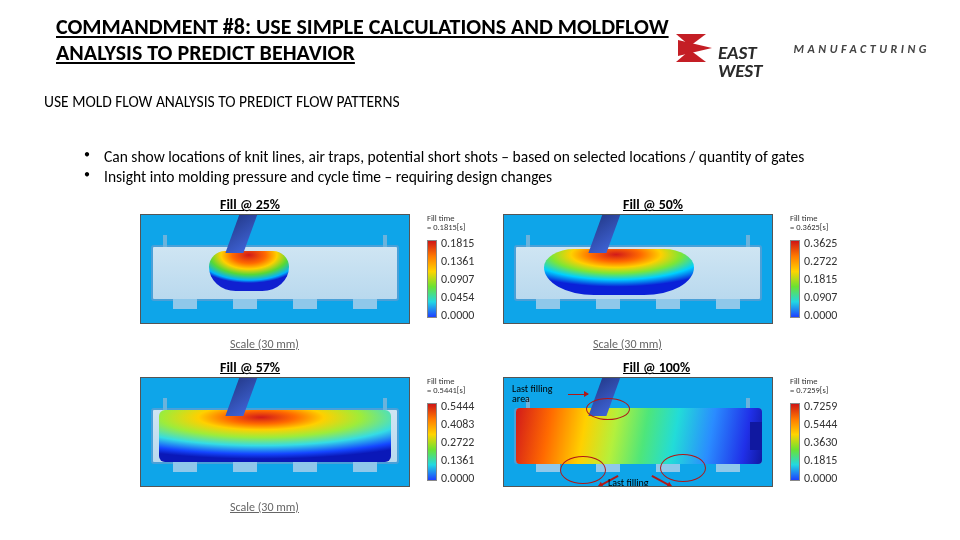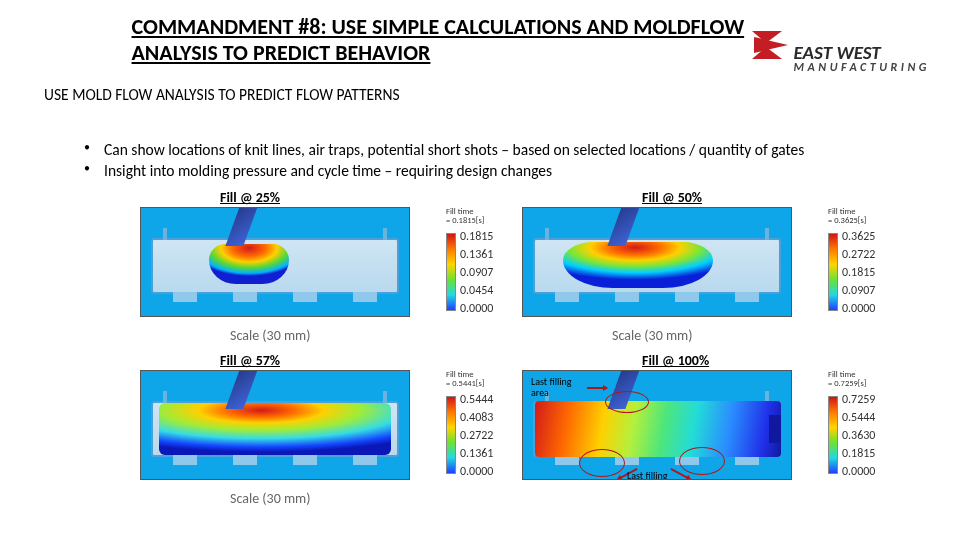--- a/index.html
+++ b/index.html
@@ -29,21 +29,21 @@
     align-items: center;
     margin-top: 2px;
   }
   .logo-arrow {
     width: 36px; height: 40px;
     position: relative;
     margin-right: 6px;
   }
   .logo-text {
     display: flex;
-    flex-direction: column;
+    flex-direction: row;
     line-height: 0.95;
     margin-top: 28px;
   }
   .logo-main {
     font-weight: 900;
     font-style: italic;
     font-size: 19px;
     color: #2a2a2a;
     letter-spacing: 0;
   }
@@ -79,21 +79,21 @@
     position: absolute;
     left: 10px;
     top: 0;
     font-size: 12px;
   }
   .figs {
     display: grid;
     grid-template-columns: 1fr 1fr;
     grid-template-rows: 1fr 1fr;
     gap: 8px 14px;
-    padding: 8px 70px 0 140px;
+    padding: 8px 108px 0 140px;
   }
   .panel {
     position: relative;
     height: 155px;
   }
   .panel-label {
     font-weight: bold;
     font-size: 14px;
     text-decoration: underline;
     position: absolute;
@@ -233,21 +233,21 @@
   }
   .arrow-br::after {
     content:""; position:absolute; right:-1px; top:-2.5px;
     border-left:5px solid #b01818;
     border-top:3px solid transparent;
     border-bottom:3px solid transparent;
   }
   .scale-caption {
     position:absolute;
     bottom: 0px; left: 90px;
-    font-size: 14px; color:#666;
+    font-size: 12px; color:#666;text-decoration:underline;
   }
   .legend {
     position:absolute;
     top: 18px; right: 0px;
     width: 62px; height: 120px;
     font-size: 8px;
     color:#333;
   }
   .legend-title { font-size: 8.5px; line-height:1.05; margin-bottom:3px; }
   .legend-bar {

